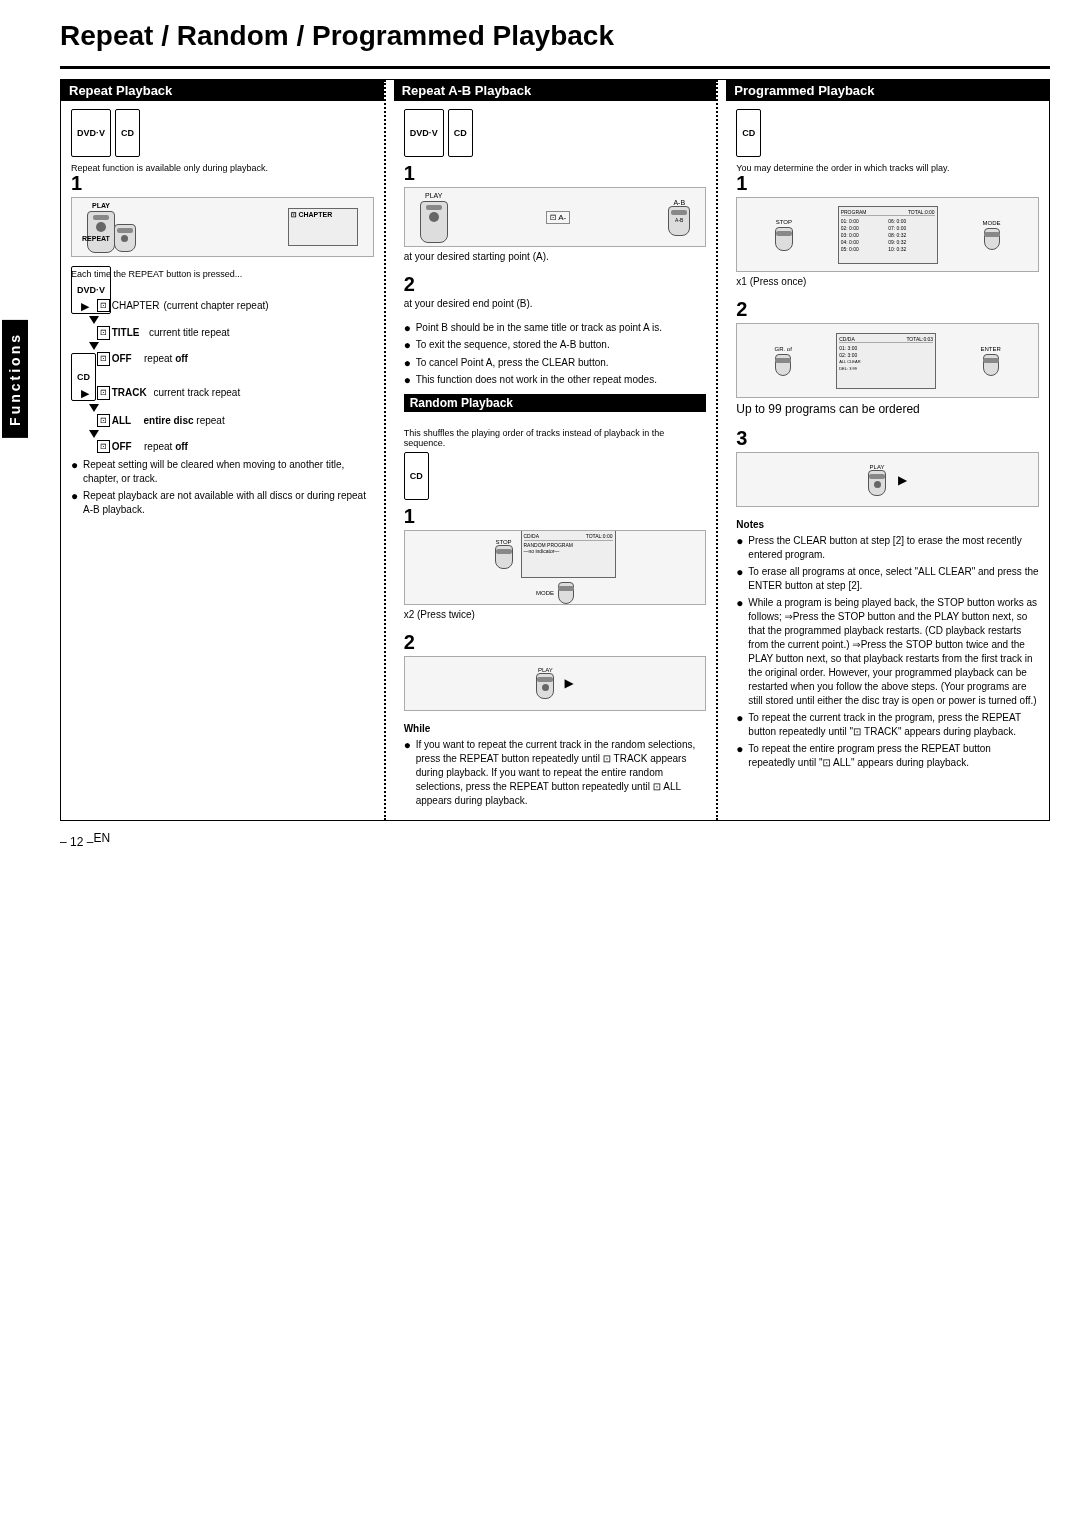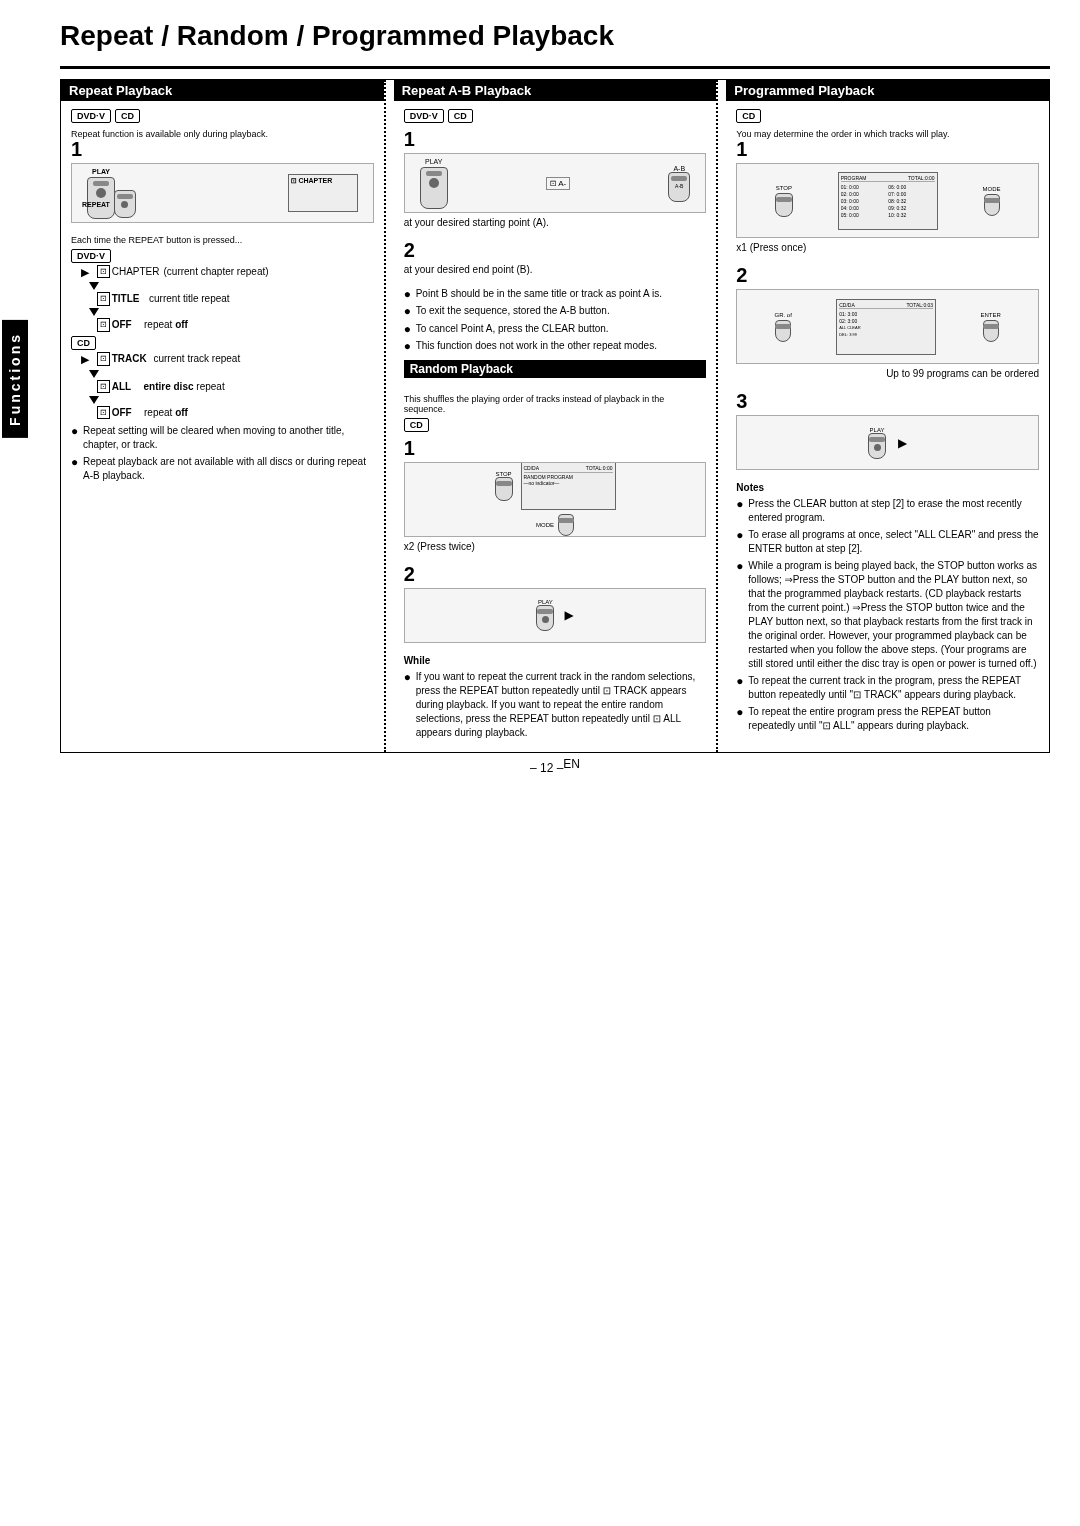--- a/index.html
+++ b/index.html
@@ -40,21 +40,21 @@
       padding: 3px 8px;
       margin: -8px -10px 8px -10px;
     }
     .device-icons {
       display: flex;
       gap: 4px;
       margin-bottom: 6px;
     }
     .device-badge {
       border: 1.5px solid #000;
-      padding: 1px 5px;
+      padding: 18px 5px;
       font-size: 9px;
       font-weight: bold;
       border-radius: 2px;
     }
     .dvdv-badge { font-size: 9px; }
     .step-block {
       display: flex;
       flex-direction: column;
       margin-bottom: 8px;
     }
@@ -530,21 +530,21 @@
               <div style="font-size:4px;margin-top:2px;">DEL: 3:99</div>
             </div>
             <div style="display:flex;flex-direction:column;align-items:center;gap:2px;">
               <div style="font-size:6px;">ENTER</div>
               <div class="remote-shape" style="height:22px;width:16px;">
                 <div class="remote-btn"></div>
               </div>
             </div>
           </div>
         </div>
-        <p class="step-caption" style="font-size:10px;text-align:right;">Up to 99 programs can be ordered</p>
+        <p class="step-caption" style="font-size:12px;">Up to 99 programs can be ordered</p>
       </div>
 
       <div class="step-block">
         <div class="step-num">3</div>
         <div class="illustration-box medium">
           <div class="illust-inner" style="justify-content:center;gap:12px;align-items:center;">
             <div style="display:flex;flex-direction:column;align-items:center;">
               <div style="font-size:6px;">PLAY</div>
               <div class="remote-shape" style="height:26px;width:18px;">
                 <div class="remote-btn"></div>
@@ -575,18 +575,18 @@
           <span>To repeat the current track in the program, press the REPEAT button repeatedly until "⊡ TRACK" appears during playback.</span>
         </div>
         <div class="bullet-item">
           <span class="bullet-dot">●</span>
           <span>To repeat the entire program press the REPEAT button repeatedly until "⊡ ALL" appears during playback.</span>
         </div>
       </div>
     </div>
   </div>
 
-  <div style="display:flex;justify-content:center;">
+  <div style="display:flex;justify-content:flex-start;margin-top:6px;">
     <div></div>
     <div class="page-num-bar">– 12 –</div>
     <div class="en-label">EN</div>
   </div>
 </div>
 
 </body></html>

